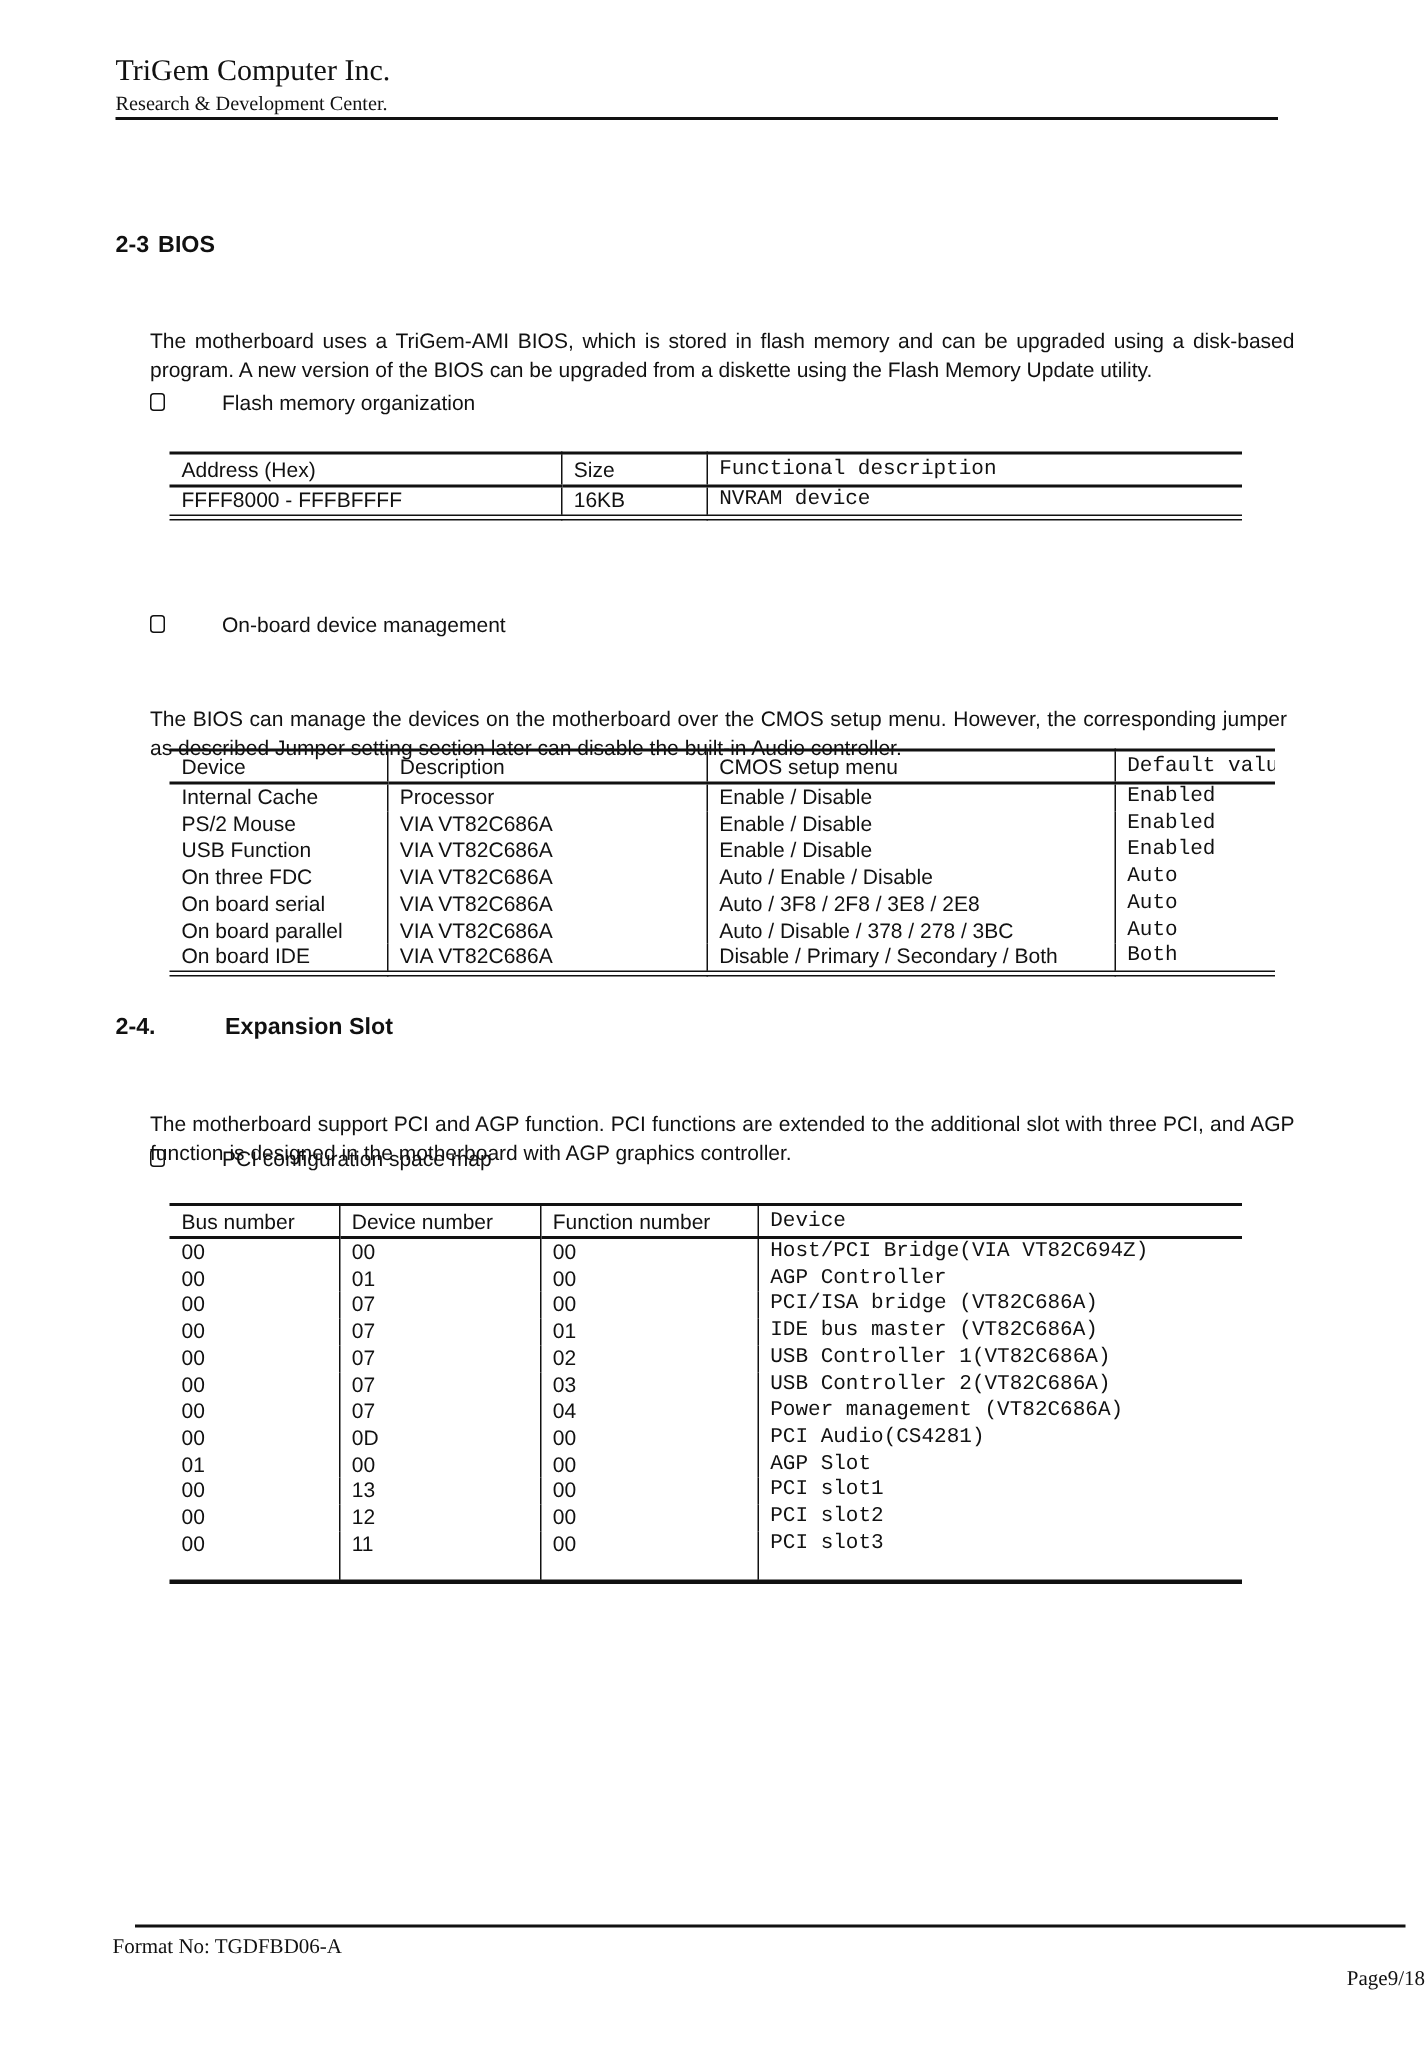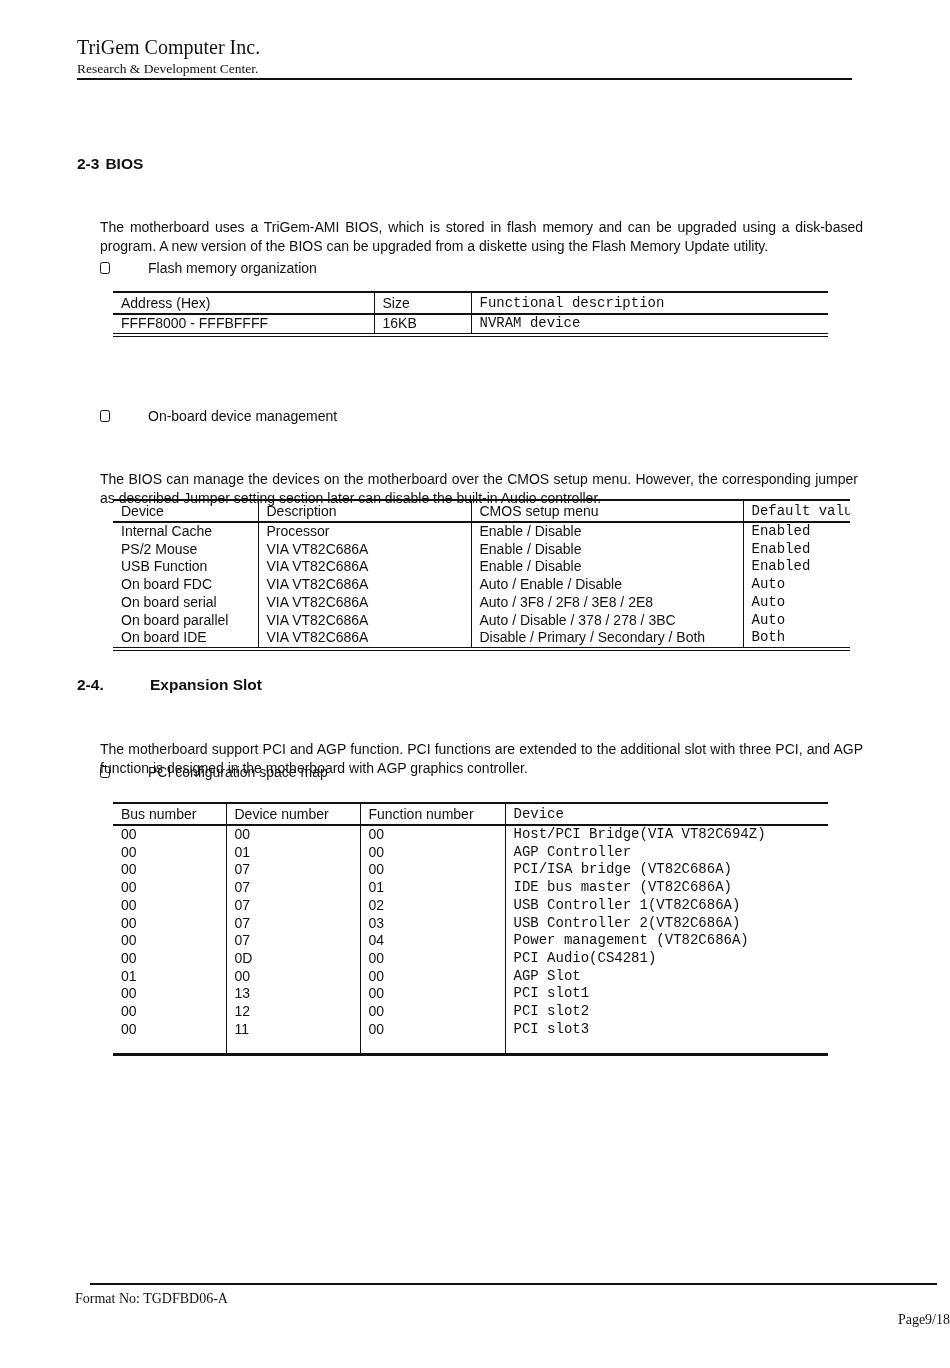--- a/index.html
+++ b/index.html
@@ -42,21 +42,21 @@
     position:absolute; border-collapse:collapse; table-layout:fixed;
     border-top:2px solid #111; font-size:14px; color:#111;
   }
   table.doc th, table.doc td {
     text-align:left; font-weight:normal; padding:0 4px 0 8px;
     line-height:17.7px; white-space:nowrap; overflow:hidden;
     border-right:1.5px solid #111;
   }
   table.doc th:last-child, table.doc td:last-child { border-right:none;font-family:Liberation Mono, monospace; }
   table.doc thead th { border-bottom:2px solid #111; line-height:20px; }
-  .t1 { left:113px; top:291px; width:715px; border-bottom:4px double #111; }
+  .t1 { left:113px; top:301px; width:715px; border-bottom:4px double #111; }
   .t2 { left:113px; top:499px; width:737px; border-bottom:4px double #111; }
   .t3 { left:113px; top:802px; width:715px; border-bottom:3px solid #111; }
   .t3 tbody tr:last-child td { padding-bottom:15px; }
 
   
   .ftr-rule   { left:90px; top:1283px; width:847px; border-top:2px solid #111; }
   .ftr-format { left:75px; top:1291px; font-family:"Liberation Serif", serif; font-size:14px; }
   .ftr-page   { left:0; top:1312px; width:950px; text-align:right;
                 font-family:"Liberation Serif", serif; font-size:14px; }
 </style>
@@ -137,21 +137,21 @@
           <td>Enable / Disable</td>
           <td>Enabled</td>
         </tr>
         <tr>
           <td>USB Function</td>
           <td>VIA VT82C686A</td>
           <td>Enable / Disable</td>
           <td>Enabled</td>
         </tr>
         <tr>
-          <td>On board FDC</td>
+          <td>On three FDC</td>
           <td>VIA VT82C686A</td>
           <td>Auto / Enable / Disable</td>
           <td>Auto</td>
         </tr>
         <tr>
           <td>On board serial</td>
           <td>VIA VT82C686A</td>
           <td>Auto / 3F8 / 2F8 / 3E8 / 2E8</td>
           <td>Auto</td>
         </tr>

